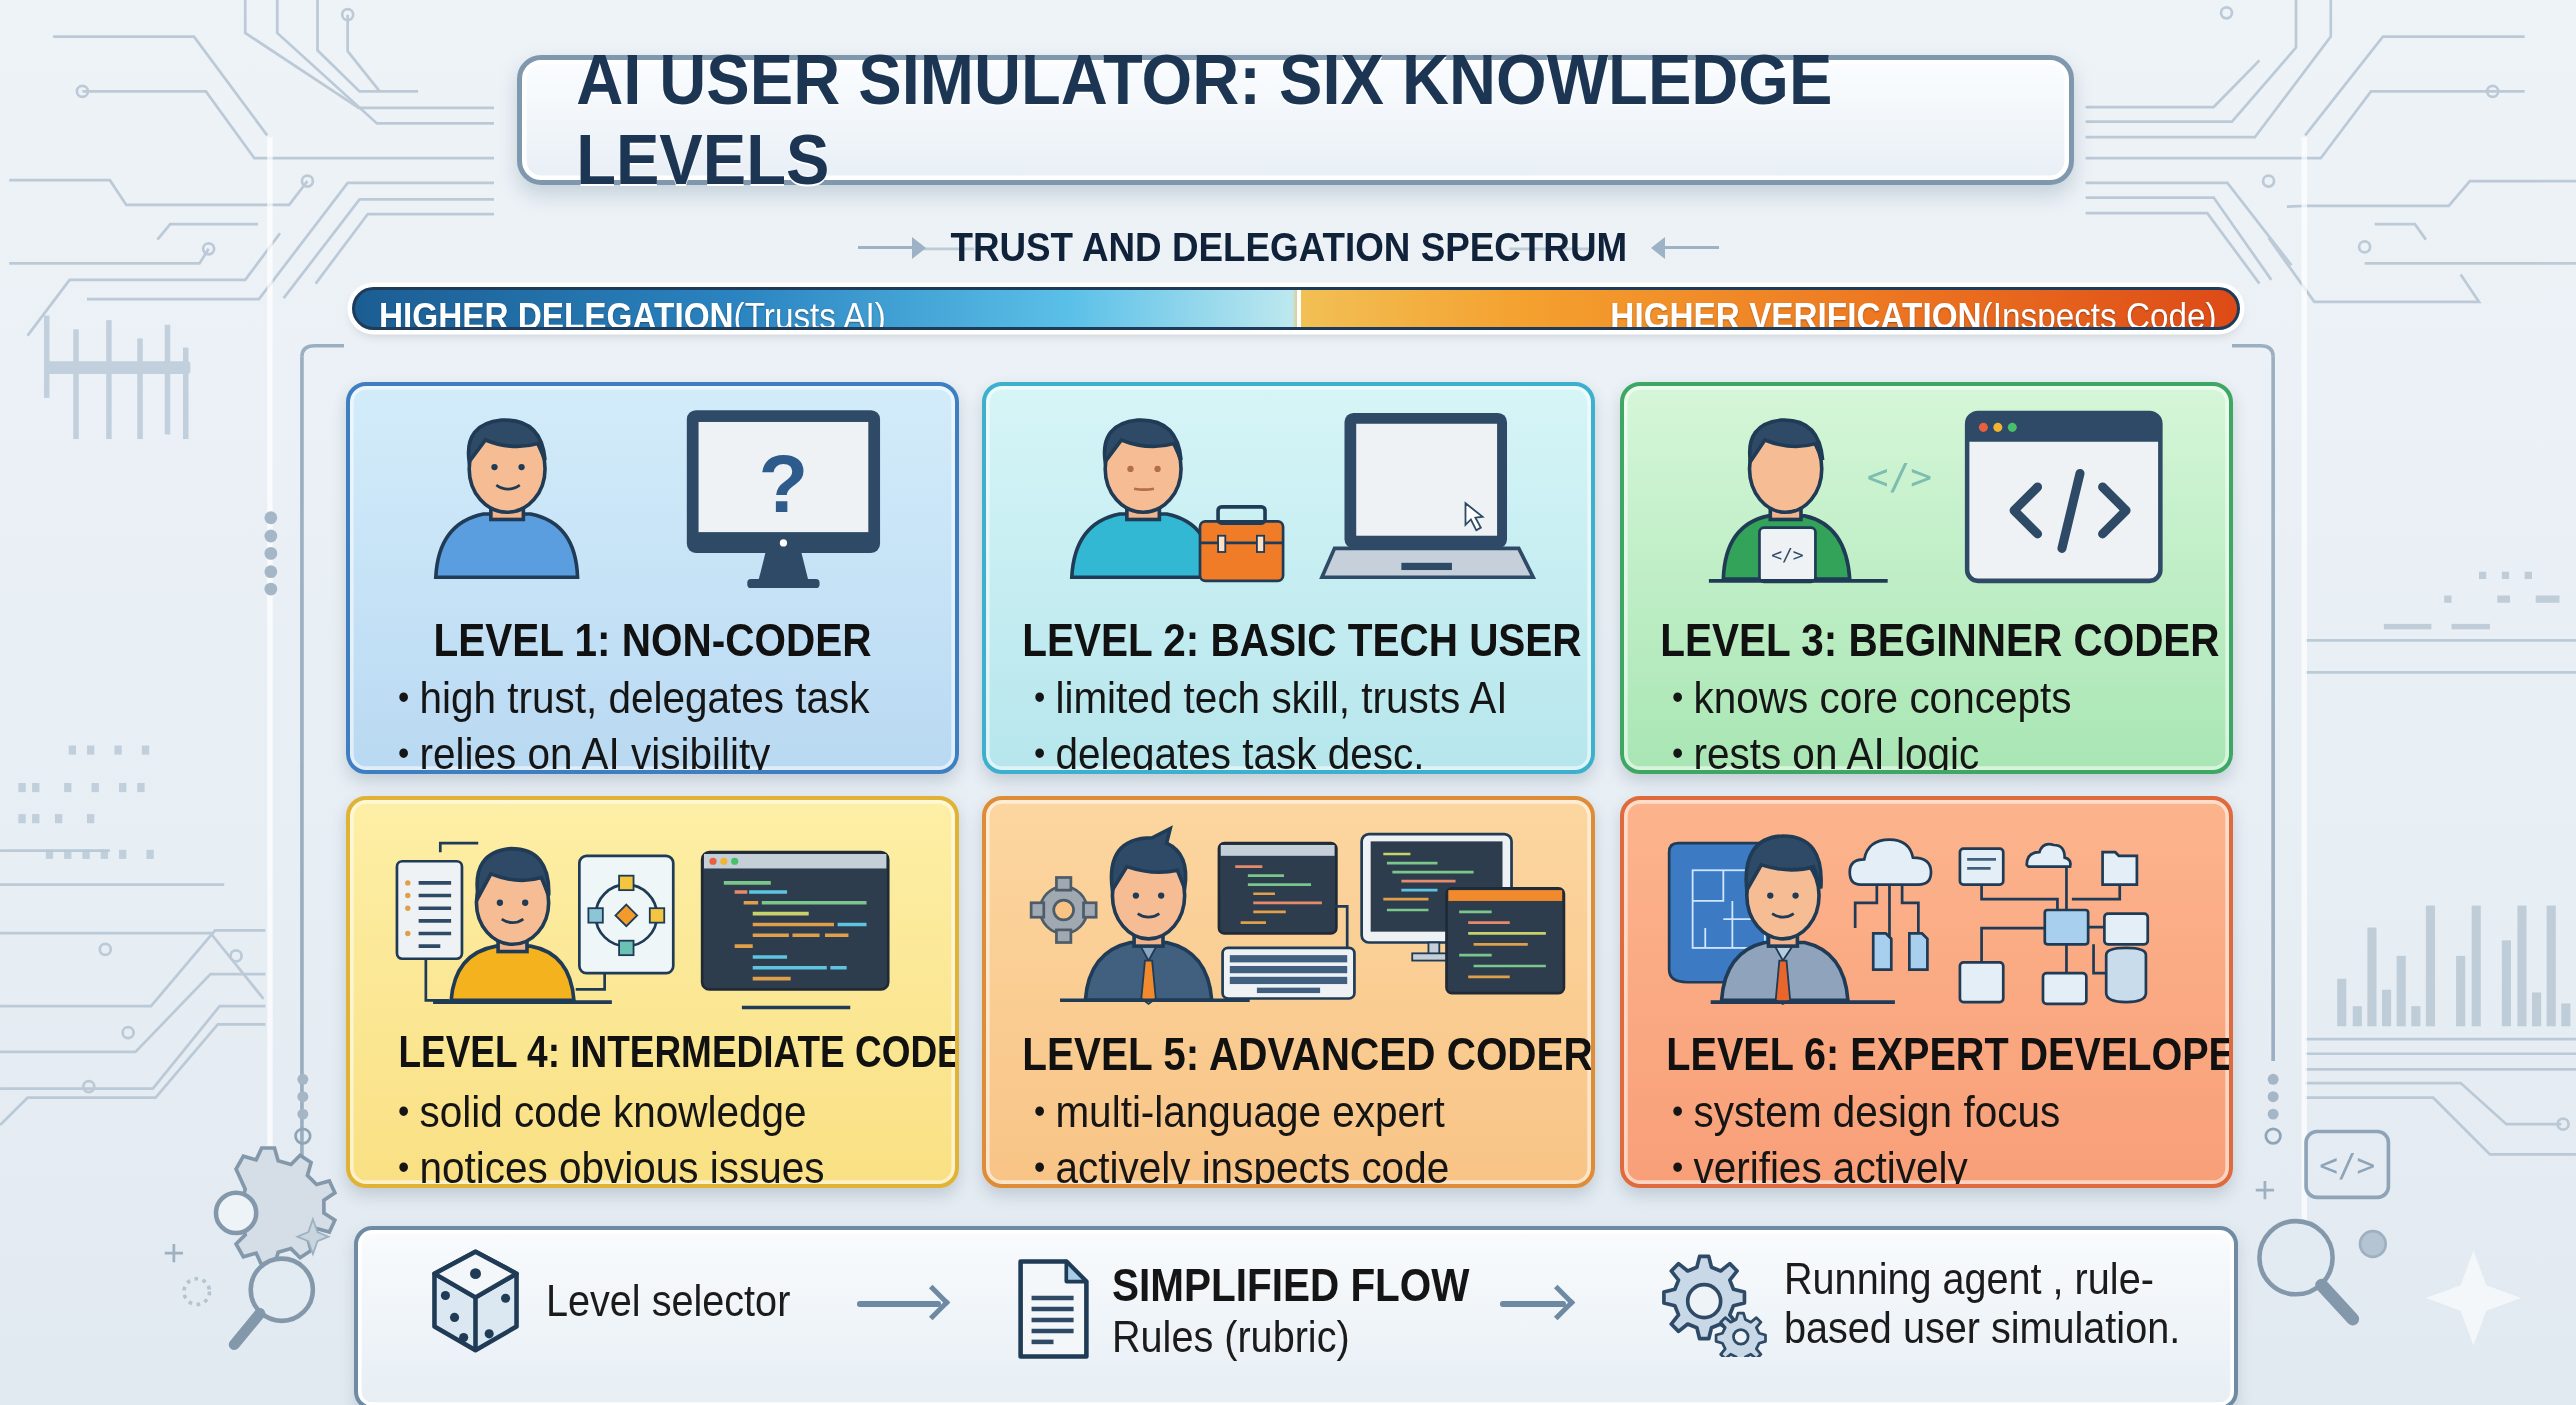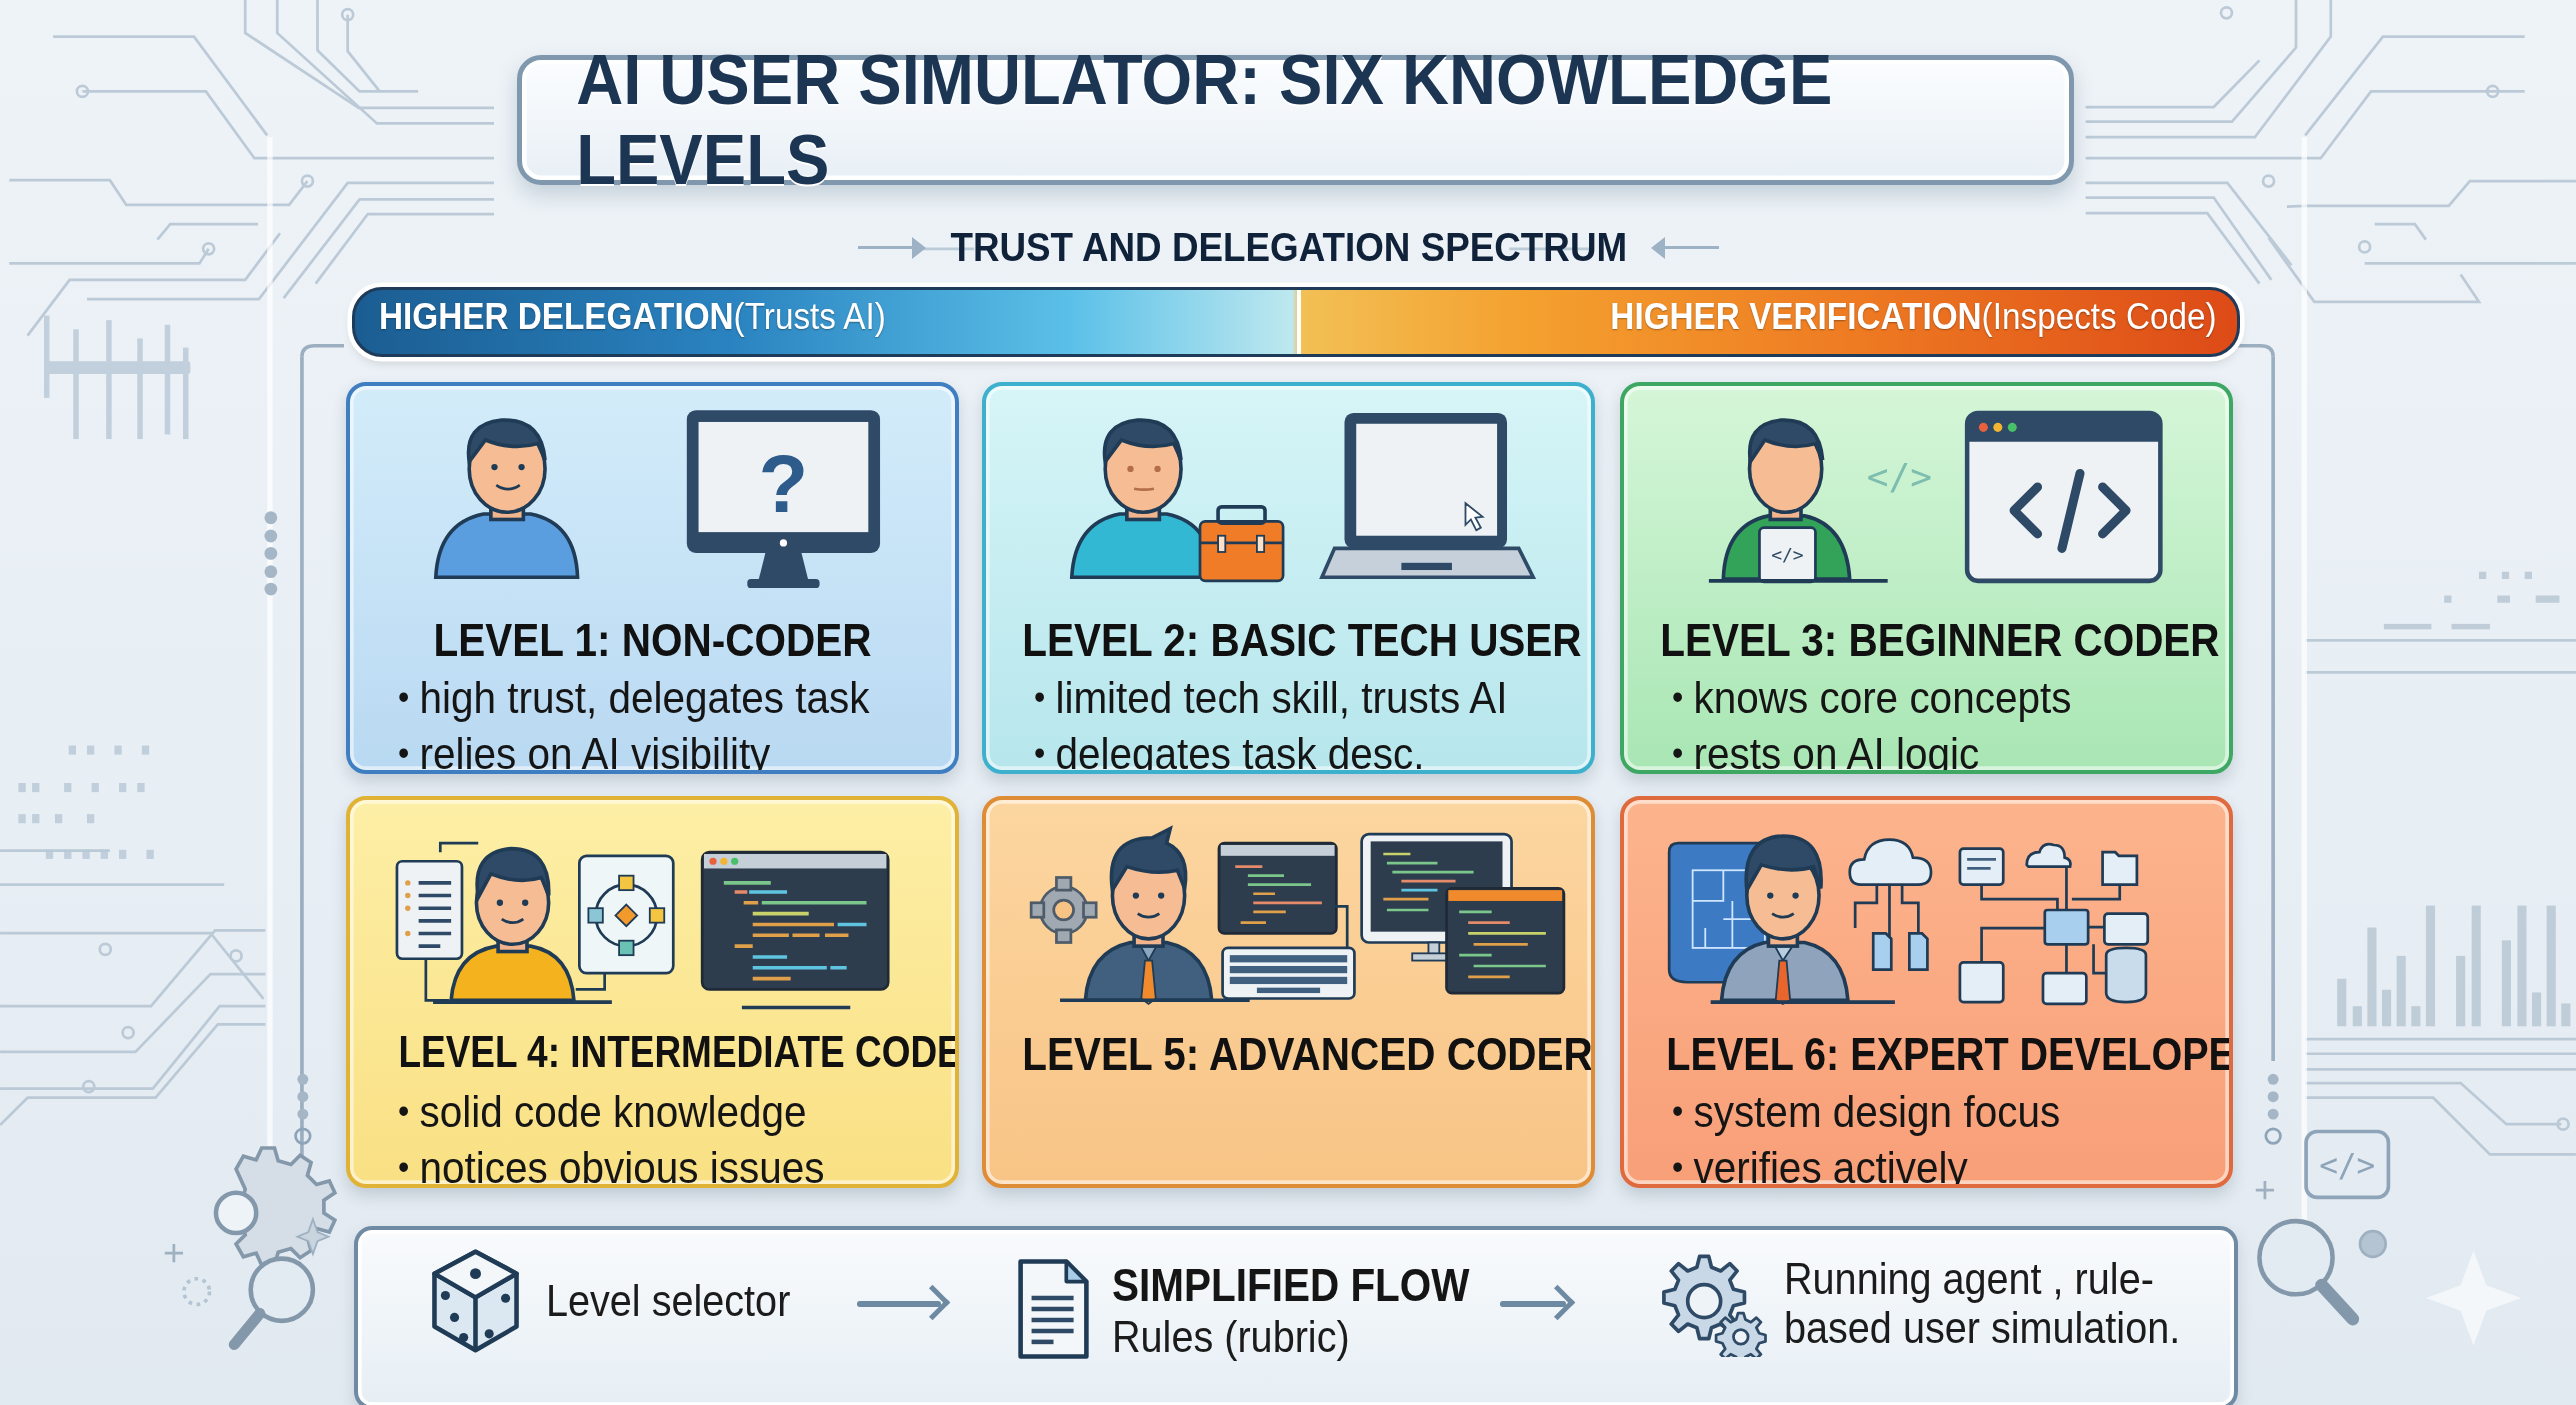--- a/index.html
+++ b/index.html
@@ -42,21 +42,21 @@
   .arrow-right::after {
     content: ""; position: absolute; right: -12.8px; top: -9.1px;
     border-left: 14.6px solid #9db2c5; border-top: 11px solid transparent; border-bottom: 11px solid transparent;
   }
   .arrow-left::before {
     content: ""; position: absolute; left: -12.8px; top: -9.1px;
     border-right: 14.6px solid #9db2c5; border-top: 11px solid transparent; border-bottom: 11px solid transparent;
   }
 
   .spectrum-bar {
-    left: 344px; top: 287px; width: 1888px; height: 70px;
+    left: 344px; top: 287px; width: 1888px; height: 43px;
     border-radius: 30px;
     border: 3.7px solid #1f3b5a;
     background: linear-gradient(90deg, #1b5d92 0%, #2a83c0 20%, #5bc0e8 38%, #bde8ef 49.8%, #f2c055 50.2%, #f4a12f 62%, #ee7a22 80%, #dd4a17 100%);
     box-shadow: 0 0 0 4.6px #ffffff, 0 5.5px 11px rgba(0,0,0,0.15);
     overflow: hidden;
   }
   .spectrum-divider { position: absolute; left: 942px; top: -7.3px; width: 3.7px; height: 75px; background: #ffffff; }
   .spectrum-left, .spectrum-right {
     position: absolute; top: 0; height: 53px; display: flex; align-items: center;
     font-size: 37px; color: #ffffff; font-weight: 400; white-space: nowrap;
@@ -534,20 +534,24 @@
           <line x1="534" y1="134" x2="580" y2="134" stroke="#e58a6a"></line>
         <line x1="534" y1="146" x2="620" y2="146" stroke="#c8d26a"></line>
           <line x1="540" y1="158" x2="600" y2="158" stroke="#e0a04a"></line>
         <line x1="524" y1="170" x2="560" y2="170" stroke="#7bc68a"></line>
           <line x1="540" y1="182" x2="620" y2="182" stroke="#7bc68a"></line>
         <line x1="534" y1="194" x2="580" y2="194" stroke="#e0a04a"></line>
       </g>
     </g>
   </svg>
   <div class="card-title">LEVEL 5: ADVANCED CODER</div>
+  <div class="card-bullets">
+    <div class="card-bullet">multi-language expert</div>
+    <div class="card-bullet">actively inspects code</div>
+  </div>
 </div>
 
 <div class="card c6">
   <svg class="illus" viewBox="0 0 670 240">
     <g>
       <path d="M50 56 Q50 46 60 46 H190 V200 H70 Q50 200 50 186 Z" fill="#3c7ac4" stroke="#1f3b55" stroke-width="3"></path>
       <rect x="76" y="76" width="80" height="86" fill="none" stroke="#cfe6ff" stroke-width="2"></rect>
       <path d="M76 110 H110 V76 M110 130 H156 M120 110 V162 M90 140 V162" stroke="#cfe6ff" stroke-width="2" fill="none"></path>
     </g>
     <g>

